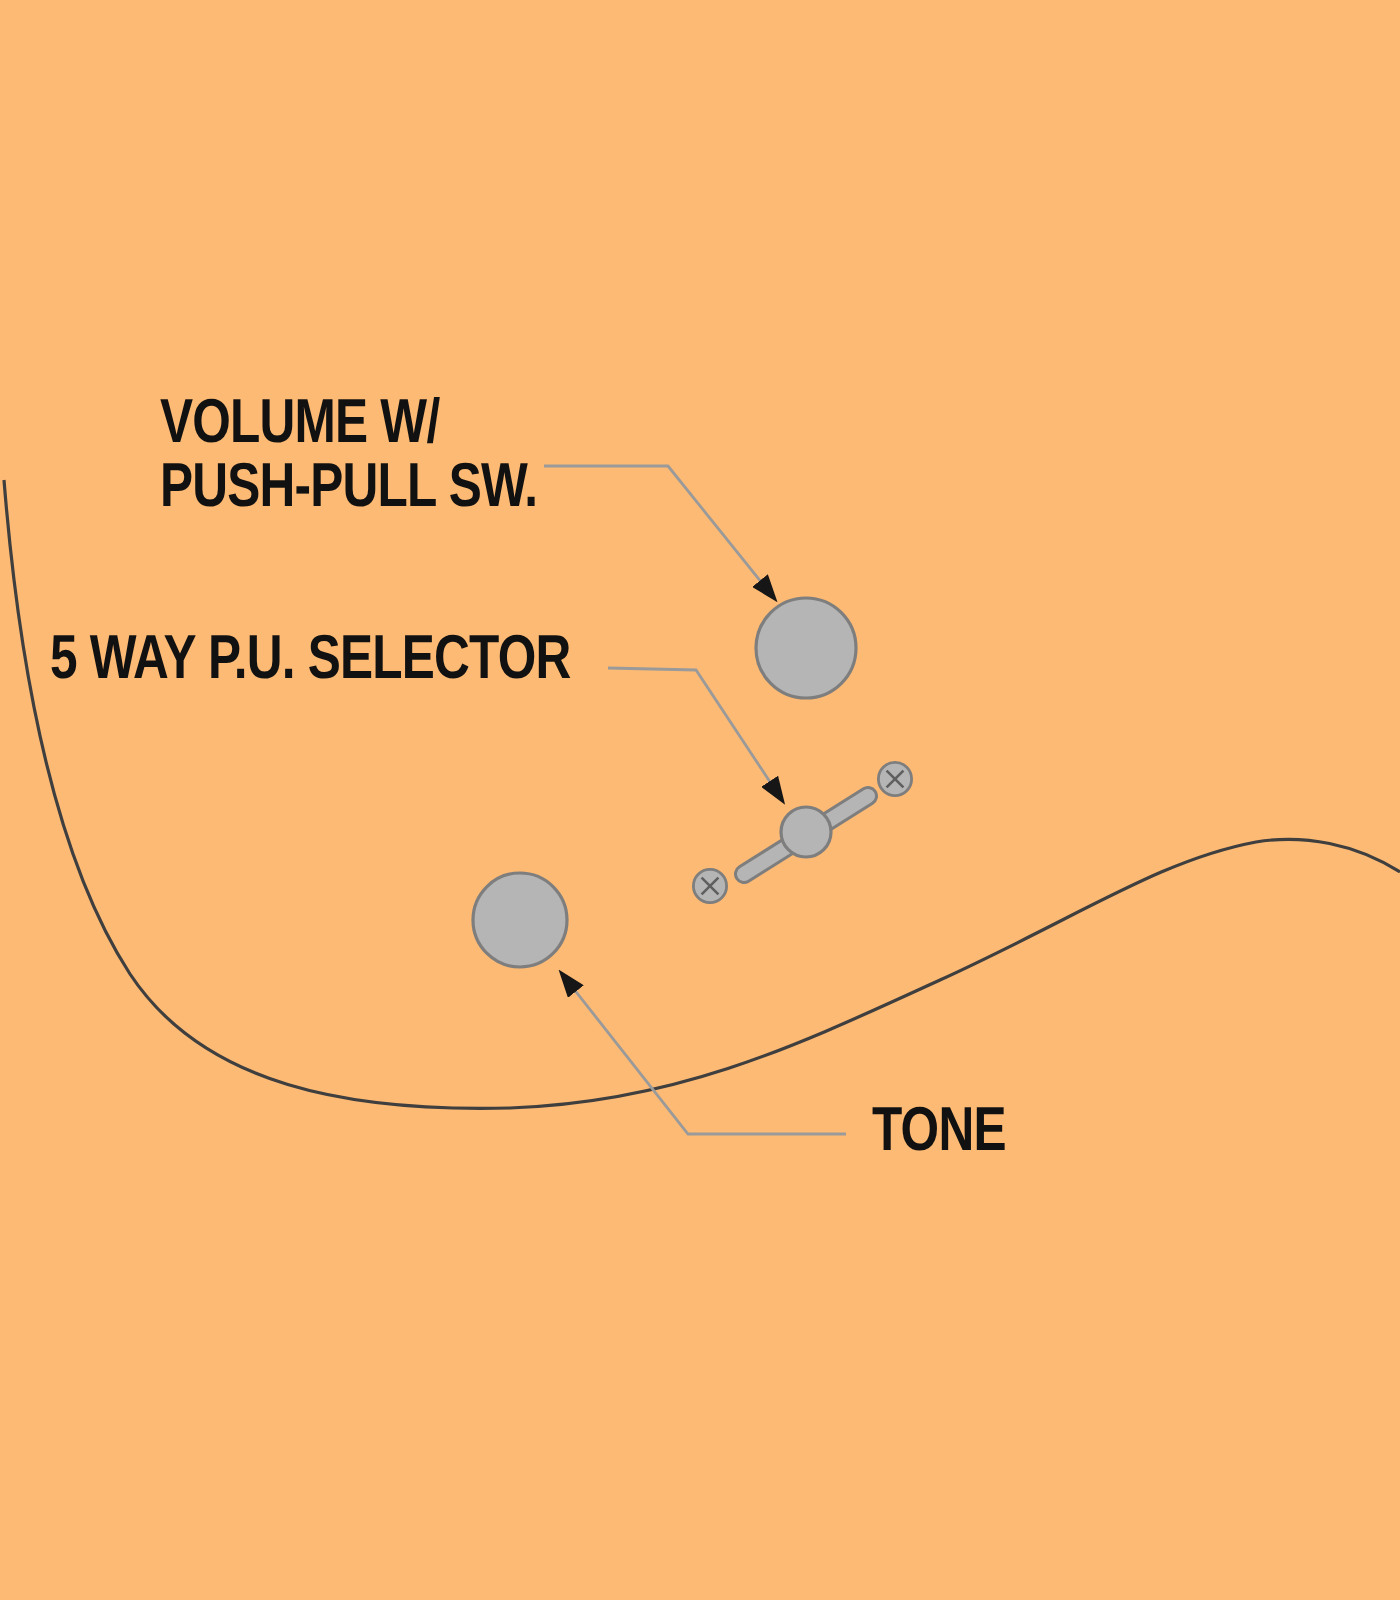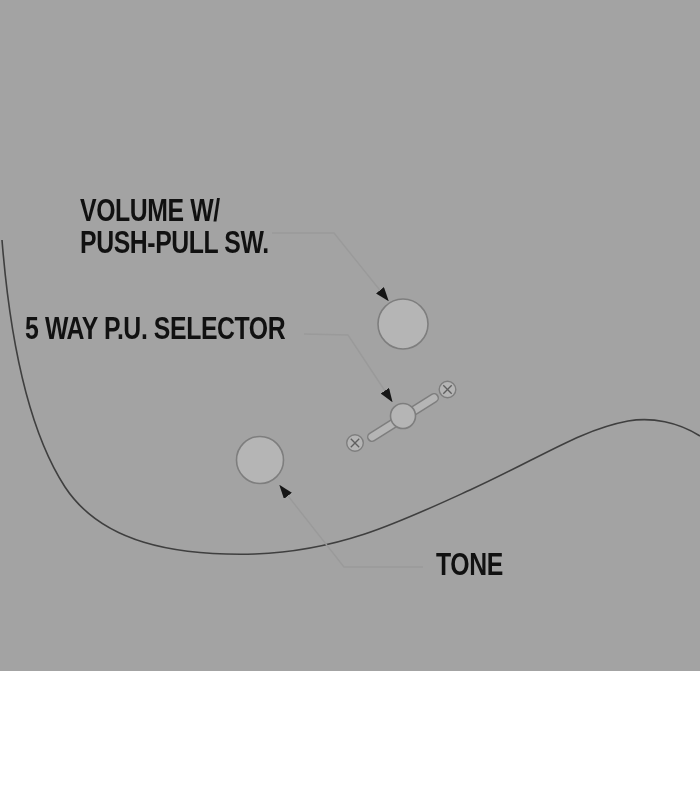--- a/index.html
+++ b/index.html
@@ -1,20 +1,20 @@
 <!DOCTYPE html>
 <html><head>
 <meta charset="utf-8">
 <style>
   html, body { margin: 0; padding: 0; background: #ffffff; }
   .screen {
     position: relative;
     width: 700px;
-    height: 671px;
-    background: #a3a3a3;
+    height: 800px;
+    background: #fdba74;
     overflow: hidden;
     font-family: "Liberation Sans", sans-serif;
   }
   .drawing {
     position: absolute;
     left: 0; top: 0;
     width: 700px; height: 800px;
   }
   .label {
     position: absolute;

